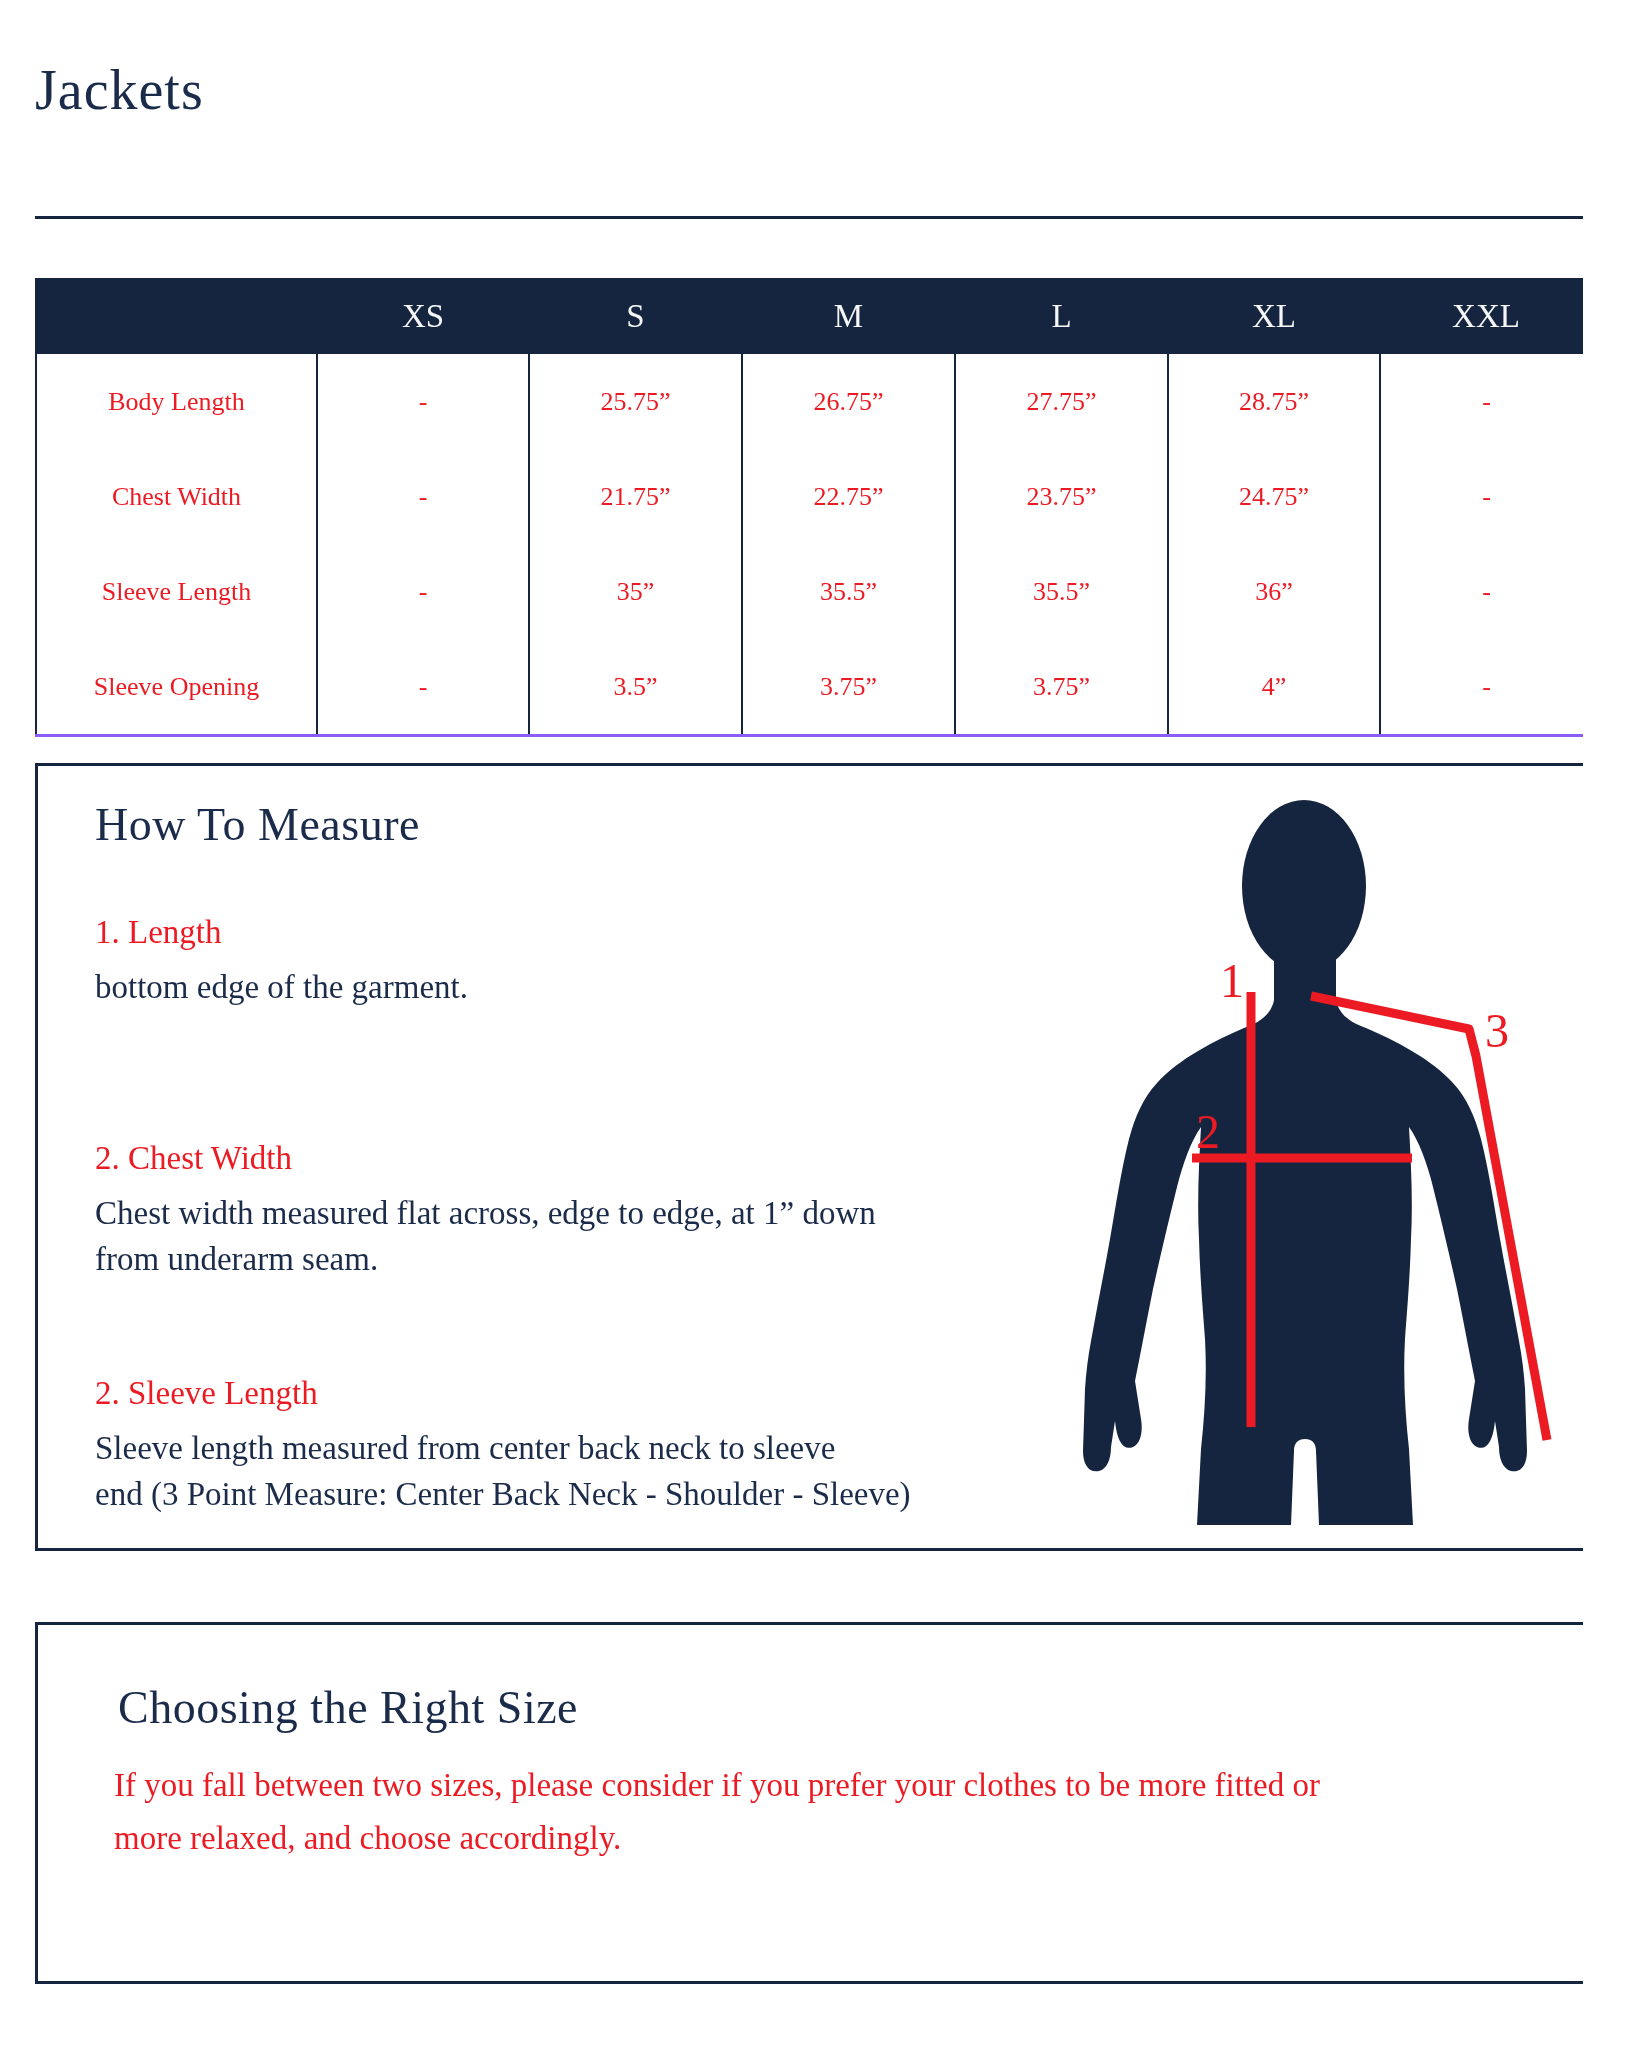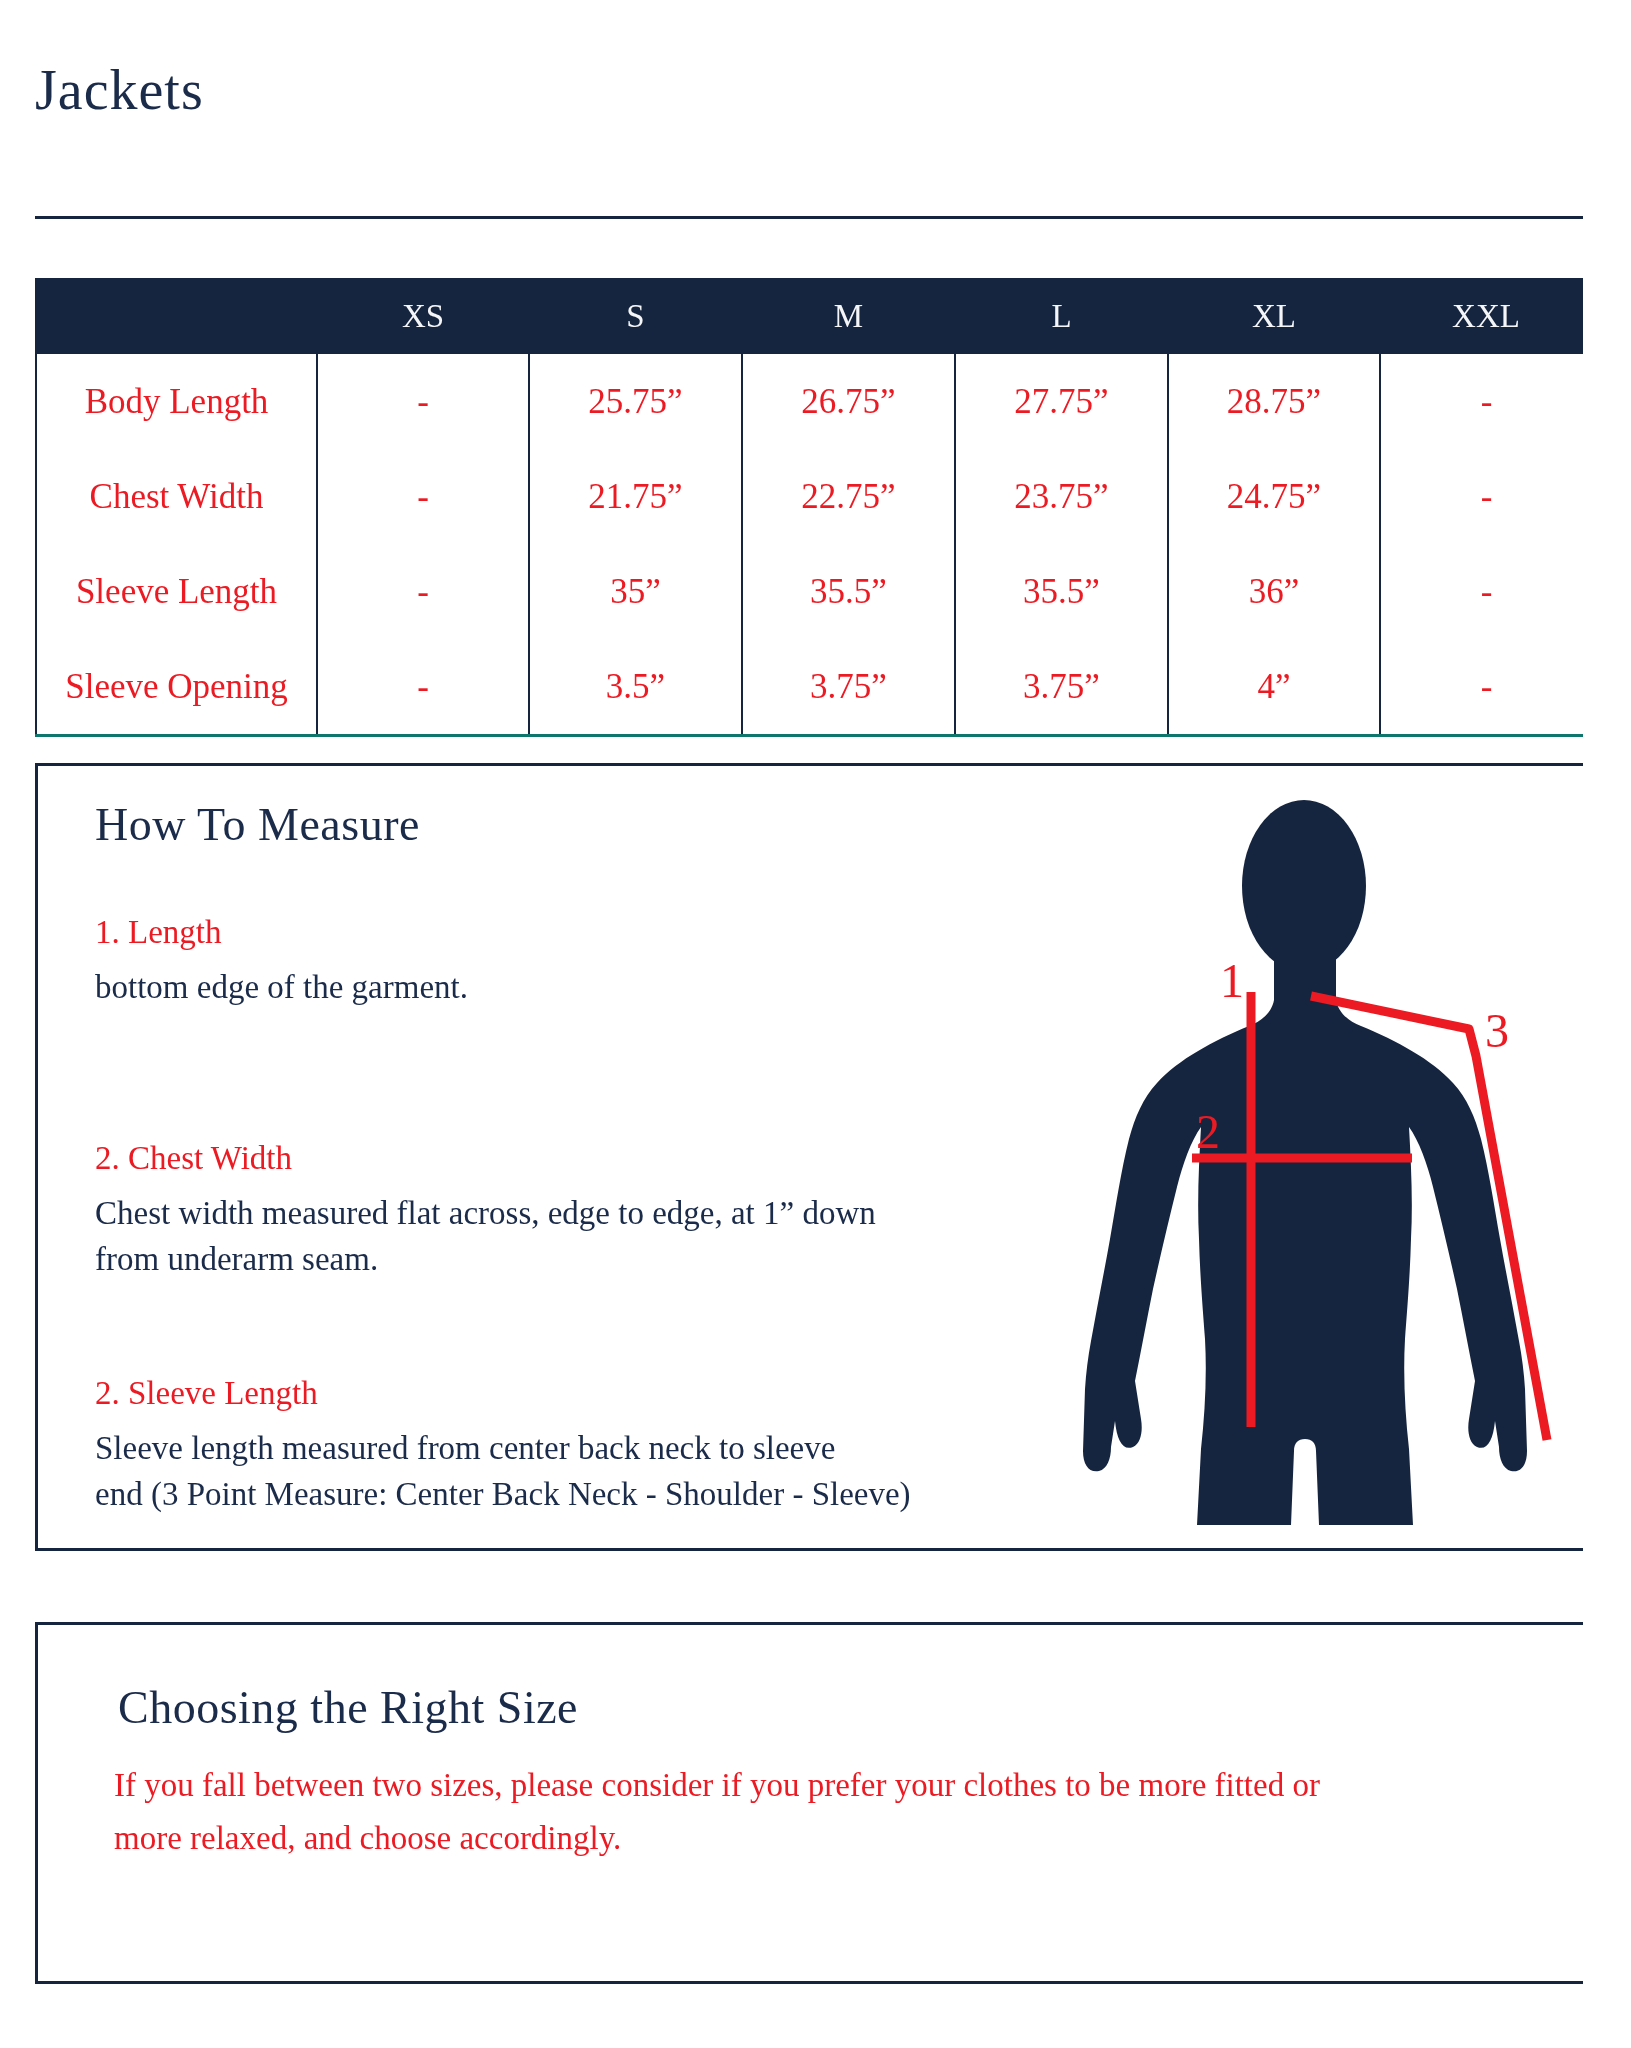--- a/index.html
+++ b/index.html
@@ -19,26 +19,26 @@
   #size-table{
     position:absolute;left:35px;top:278px;width:1557px;
     border-collapse:collapse;table-layout:fixed;
   }
   #size-table th{
     background:#16253f;color:#f5f6f8;font-weight:400;font-size:33px;
     height:74px;text-align:center;vertical-align:middle;
   }
   #size-table td{
     height:93px;text-align:center;vertical-align:middle;
-    color:#ec1b23;font-size:35px;border-left:2px solid #16253f;
+    color:#ec1b23;font-size:26px;border-left:2px solid #16253f;
     background:#ffffff;
   }
   #size-table td.row-label{border-left:2px solid #16253f;}
   #size-table tr td:first-child{border-left:2px solid #16253f;}
-  #size-table{border:2px solid #16253f;border-top:none;border-bottom:3px solid #0f766e;}
+  #size-table{border:2px solid #16253f;border-top:none;border-bottom:3px solid #8b5cf6;}
   #size-table thead th{border:none;}
   
   .panel{
     position:absolute;left:35px;background:#ffffff;border:3px solid #16253f;
   }
   #how-to-measure-panel{top:763px;width:1551px;height:782px;}
   #choosing-size-panel{top:1622px;width:1551px;height:356px;}
   .panel-title{
     position:absolute;font-size:46px;color:#1b2b4a;font-weight:400;letter-spacing:0.5px;
   }

